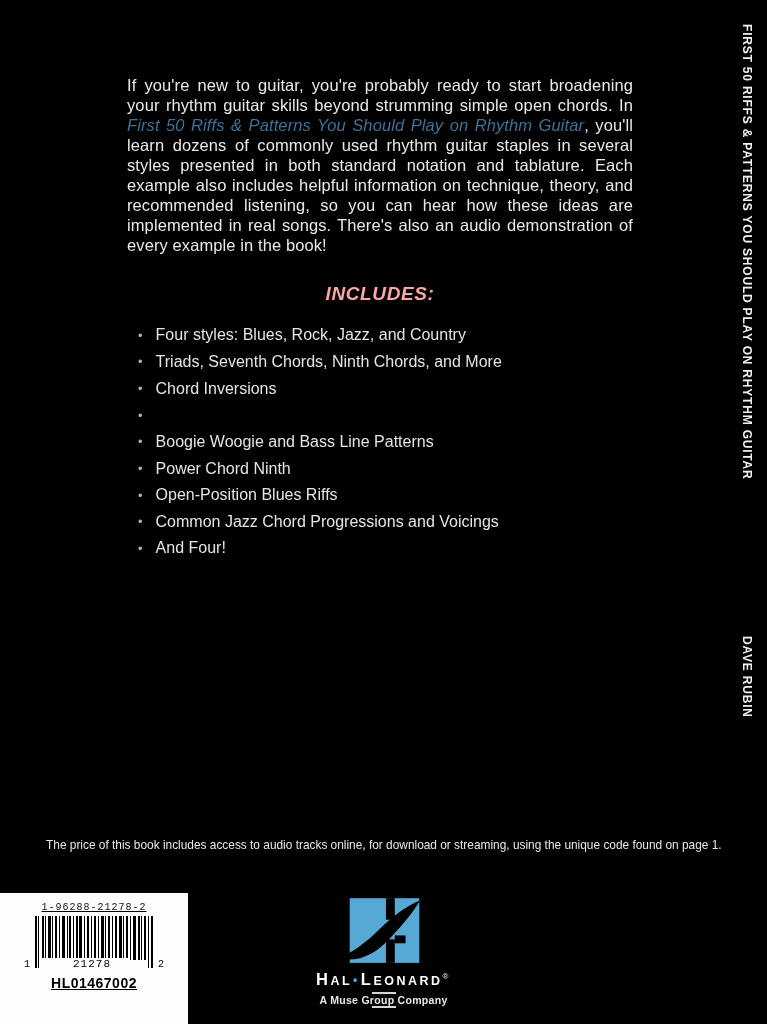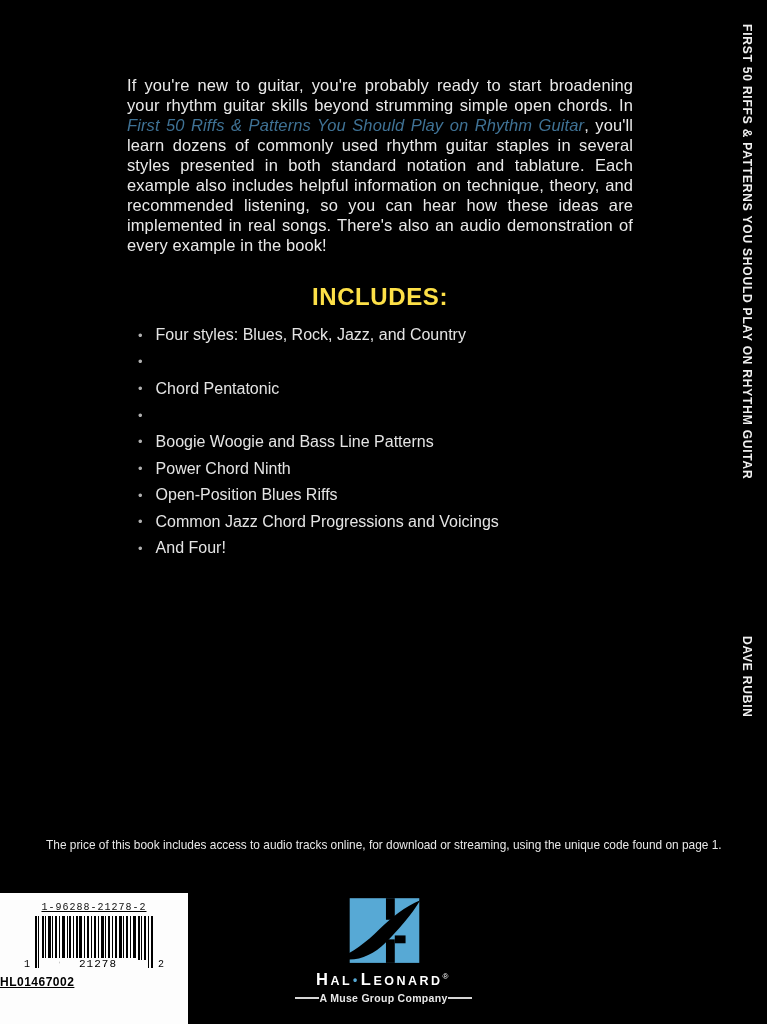--- a/index.html
+++ b/index.html
@@ -10,21 +10,21 @@
   
   .intro{
     position:absolute;left:127px;top:58px;width:506px;
     color:#e9e9e9;font-size:16.5px;line-height:20px;
     text-align:justify;letter-spacing:0.1px;
   }
   .book-title-em{font-style:italic;color:#3f7295;}
   
   .includes{
     position:absolute;left:127px;top:283px;width:506px;text-align:center;
-    color:#fde047;font-weight:bold;font-size:24px;letter-spacing:0.6px;
+    color:#fca5a5;font-weight:bold;font-size:19px;letter-spacing:0.6px;font-style:italic;
   }
   
   .features{position:absolute;left:138px;top:322px;margin:0;padding:0;list-style:none;}
   .features li{display:flex;align-items:center;height:26.65px;color:#e4e4e4;font-size:16px;}
   .bullet{color:#b0b0b0;font-size:13px;margin-right:13px;line-height:1;}
   
   .audio-note{
     position:absolute;left:0;top:837px;width:767px;text-align:center;
     color:#e8e8e8;font-size:13.5px;white-space:nowrap;
     transform:scaleX(0.88);transform-origin:center;
@@ -44,65 +44,66 @@
   .ean-top{
     text-align:center;font-family:"Liberation Mono",monospace;
     font-size:10px;letter-spacing:1px;color:#111;
   }
   .bars-wrap{position:relative;width:118px;height:52px;margin:3px auto 0;}
   .bars{width:118px;height:52px;display:block;}
   .bc-group{
     position:absolute;bottom:-2px;background:#fdfdfd;color:#000;
     font-family:"Liberation Mono",monospace;font-size:11px;letter-spacing:1px;padding:0 19px;
   }
-  .g1{left:5px;} .g2{right:17px;margin-top:12px;}
+  .g1{left:5px;} .g2{right:23px;margin-top:12px;}
   .side-digit{
     position:absolute;bottom:-2px;color:#000;
     font-family:"Liberation Mono",monospace;font-size:10px;
   }
   .side-left{left:-11px;} .side-right{right:-11px;}
   .catalog{
-    font-weight:bold;font-size:12px;color:#000;
+    text-align:center;font-weight:bold;font-size:14px;color:#000;
     margin-top:7px;letter-spacing:0.5px;
   }
   
   .publisher{
     position:absolute;left:0;right:0;top:896px;
     display:flex;flex-direction:column;align-items:center;
   }
   .hl-logo{width:98px;height:73px;display:block;}
   .wordmark{color:#fff;letter-spacing:2.5px;margin-top:1px;white-space:nowrap;}
   .wm-word{display:inline-block;font-size:12.5px;font-weight:bold;}
   .wm-word::first-letter{font-size:16.5px;}
   .wm-dot{color:#57a9d5;font-size:12px;font-weight:bold;padding:0 1px;vertical-align:1px;}
   .wm-reg{font-size:8px;vertical-align:6px;color:#fff;}
-  .tagline-row{display:flex;align-items:center;margin-top:3px;color:#e8e8e8;}
+  .tagline-row{display:flex;align-items:center;margin-top:3px;color:#e8e8e8;flex-direction:column;}
   .tagline-row .line{width:24px;height:2px;background:#d5d5d5;}
   .tagline-text{font-size:10.5px;font-weight:bold;letter-spacing:0.3px;white-space:nowrap;}
 </style>
 </head>
 <body>
 
 <div class="page">
 
   <p class="intro"><span>If you're new to guitar, you're probably ready to start broadening your rhythm guitar skills beyond strumming simple open chords. In </span><span class="book-title-em">First 50 Riffs &amp; Patterns You Should Play on Rhythm Guitar</span><span>, you'll learn dozens of commonly used rhythm guitar staples in several styles presented in both standard notation and tablature. Each example also includes helpful information on technique, theory, and recommended listening, so you can hear how these ideas are implemented in real songs. There's also an audio demonstration of every example in the book!</span></p>
 
   <div class="includes">INCLUDES:</div>
 
   <ul class="features">
     <li>
         <span class="bullet">•</span>
         <span>Four styles: Blues, Rock, Jazz, and Country</span>
       </li>
     <li>
         <span class="bullet">•</span>
-      </li>
-    <li>
-        <span class="bullet">•</span>
-        <span>Chord Pentatonic</span>
+        <span>Triads, Seventh Chords, Ninth Chords, and More</span>
+      </li>
+    <li>
+        <span class="bullet">•</span>
+        <span>Chord Inversions</span>
       </li>
     <li>
         <span class="bullet">•</span>
       </li>
     <li>
         <span class="bullet">•</span>
         <span>Boogie Woogie and Bass Line Patterns</span>
       </li>
     <li>
         <span class="bullet">•</span>

